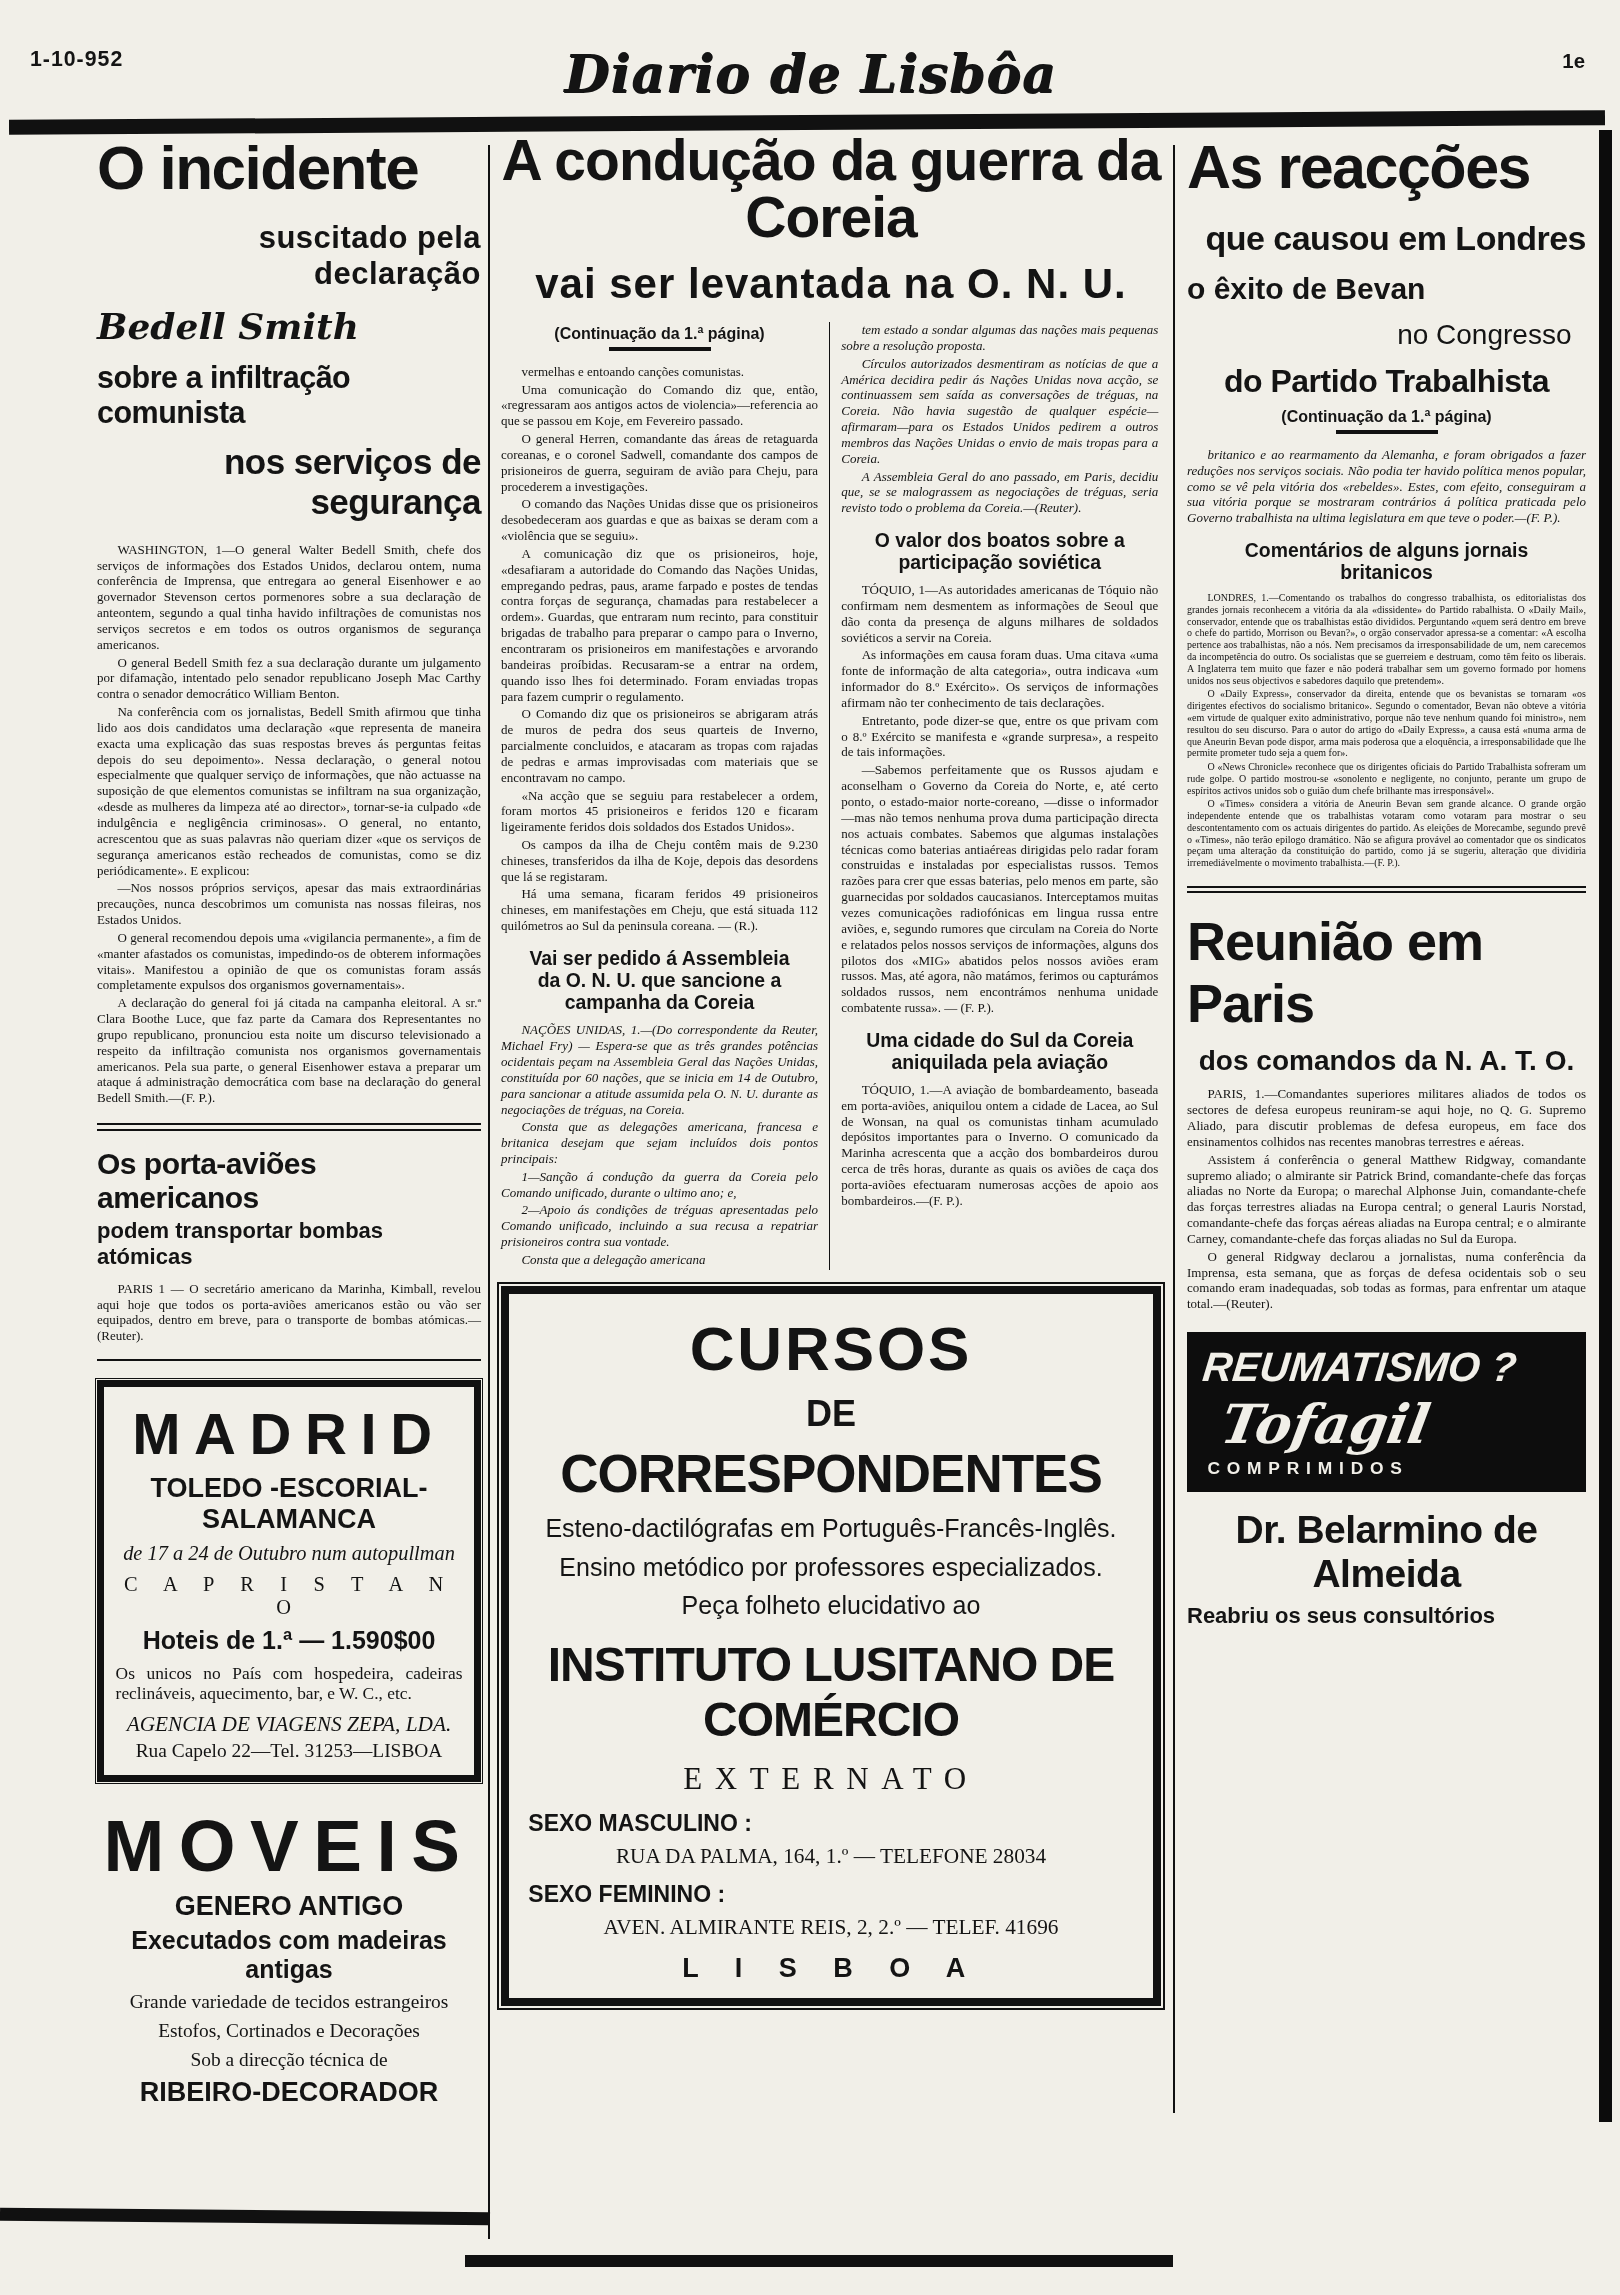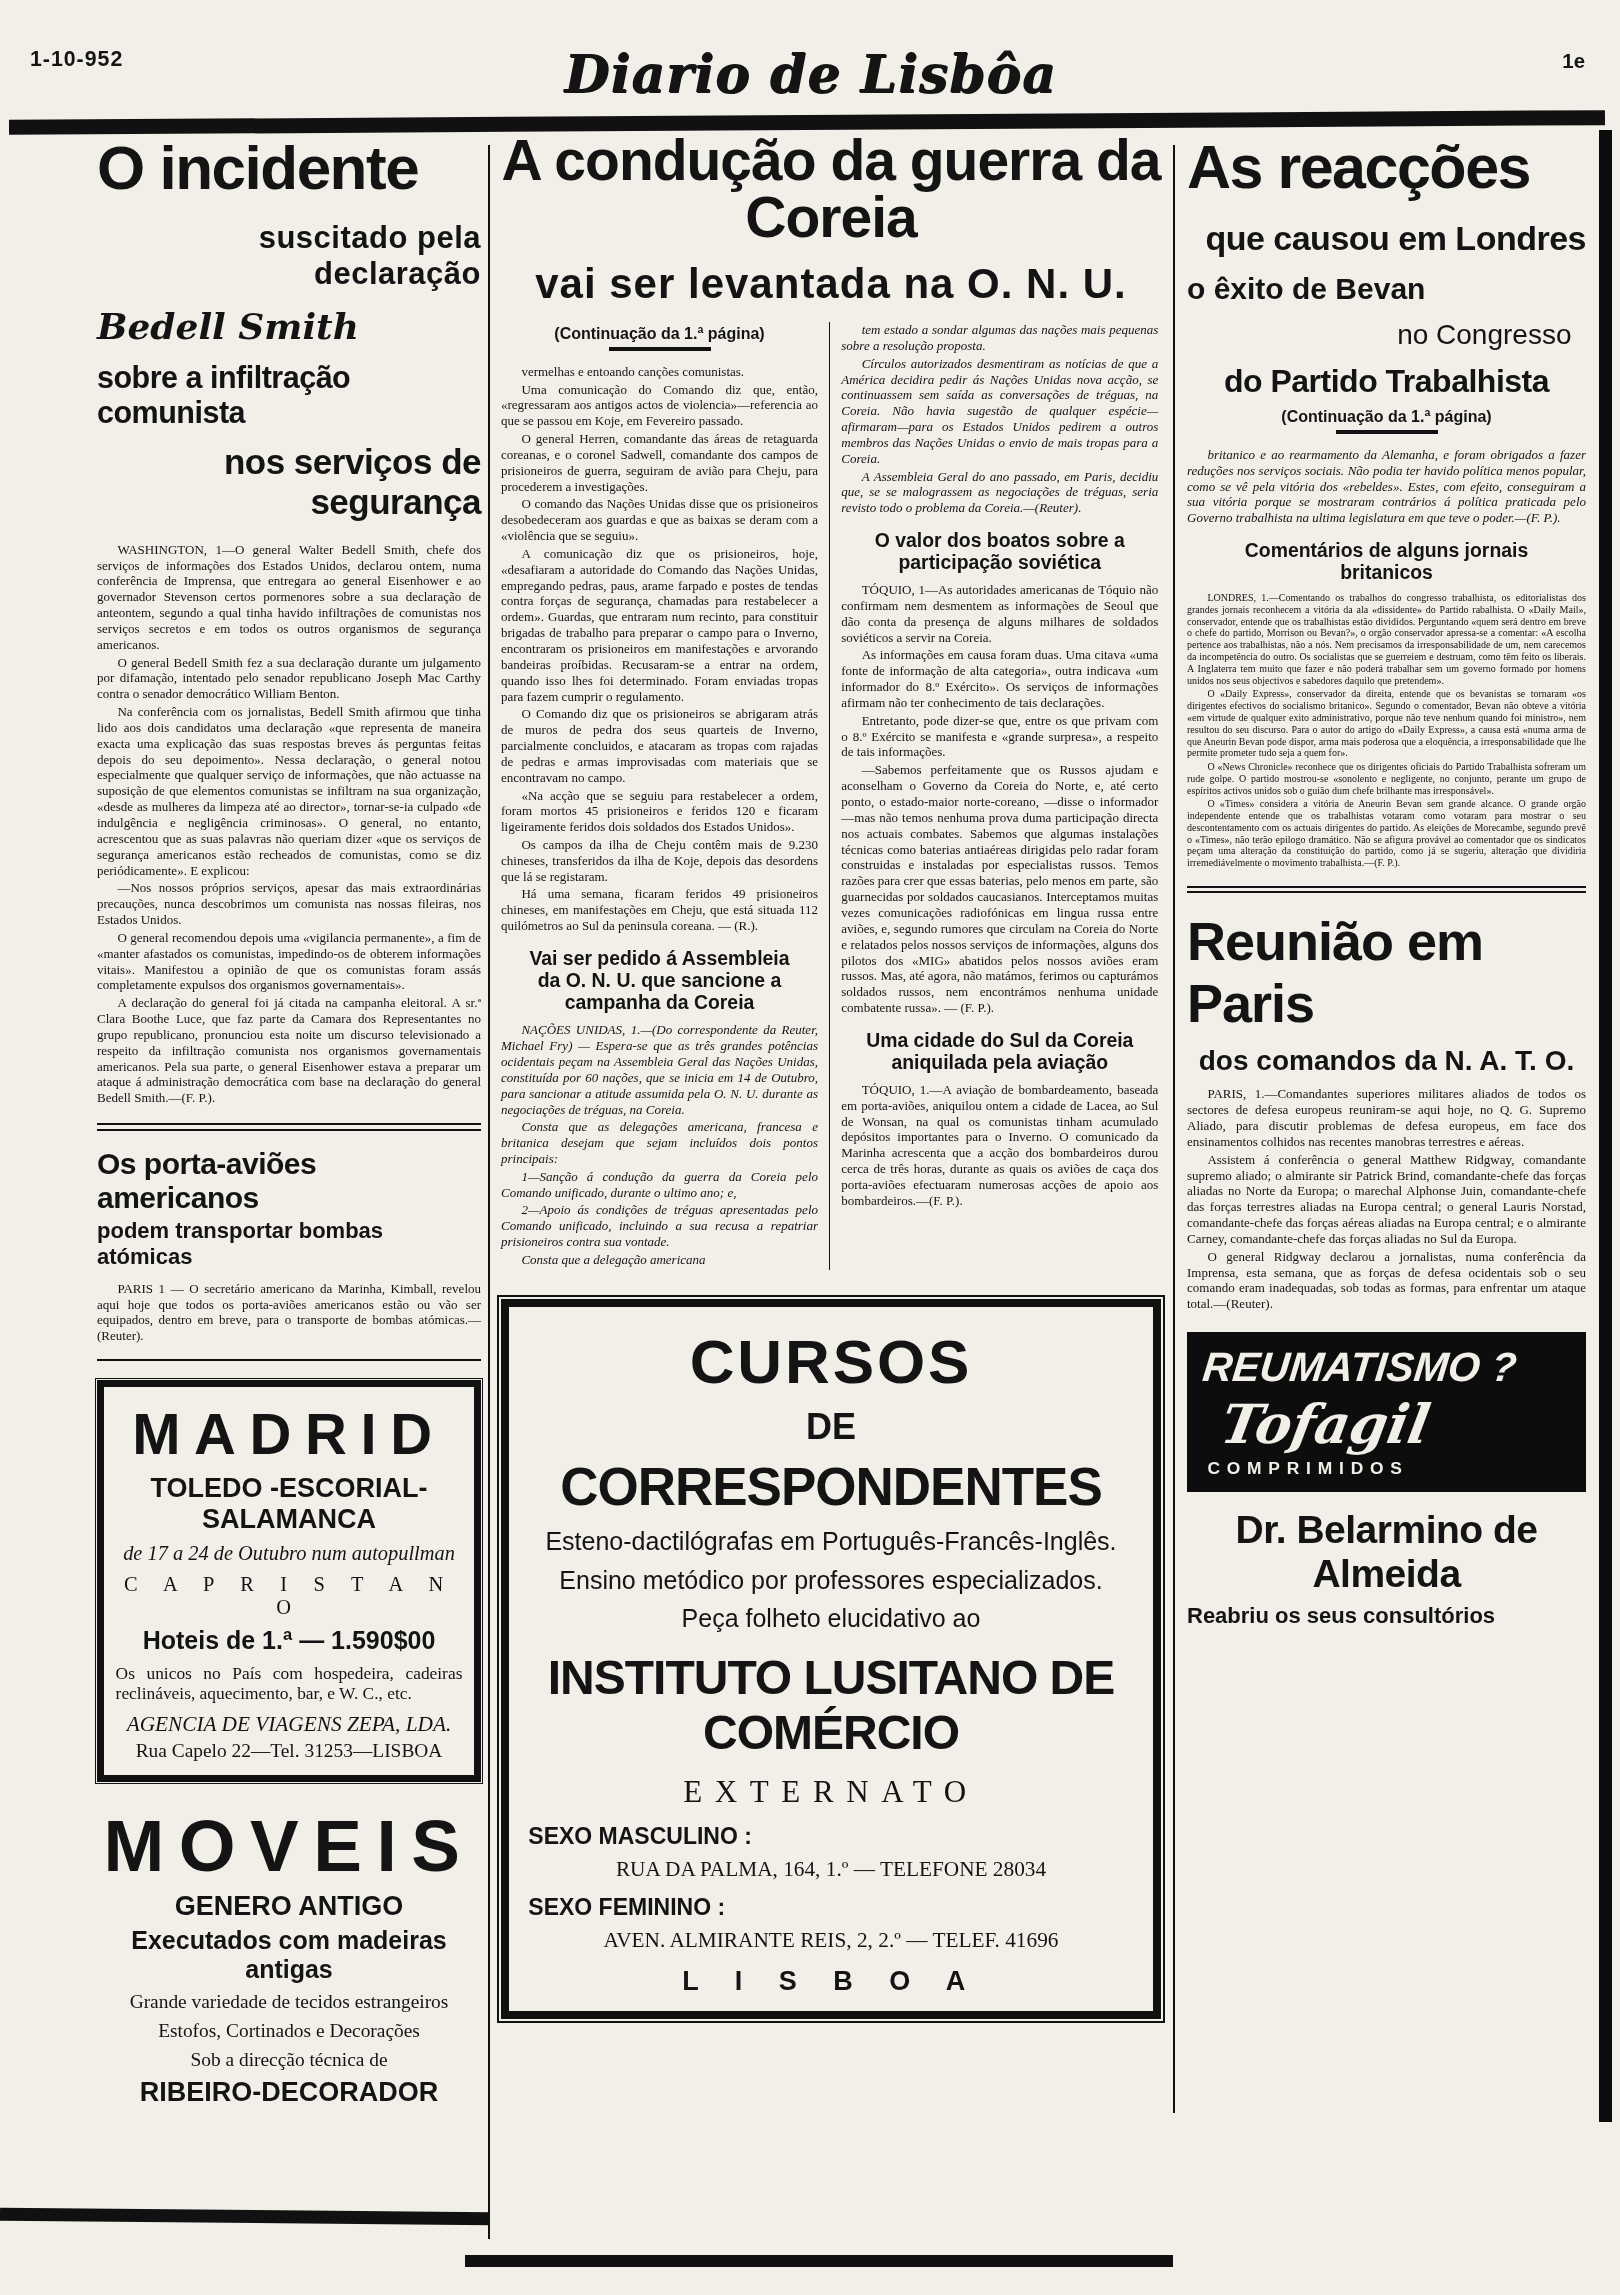--- a/index.html
+++ b/index.html
@@ -59,21 +59,21 @@
   .moveis-l3{font:bold 25px "Liberation Sans",sans-serif;margin:3.9px 0 0 0;}
   .moveis-l4{font:19.4px "Liberation Serif",serif;margin:6.8px 0 0 0;}
   .moveis-l7{font:bold 27px "Liberation Sans",sans-serif;margin:6.8px 0 0 0;}
   
   .kor-h1{font:bold 57px "Liberation Sans",sans-serif;letter-spacing:-1px;text-align:center;margin:0;line-height:1.0;}
   .kor-h2{font:bold 42px "Liberation Sans",sans-serif;text-align:center;margin:13.6px 0 14.5px 0;letter-spacing:1px;}
   .mid-cols{display:flex;}
   .mid-c1{width:317px;padding-right:10.7px;}
   .mid-c2{width:317px;padding-left:11.6px;border-left:1.9px solid #111;}
   
-  .cursos{border:8.7px solid #111;outline:2.9px solid #111;outline-offset:2.4px;margin-top:29px;padding:19.4px 14.5px 14.5px 14.5px;text-align:center;}
+  .cursos{border:8.7px solid #111;outline:2.9px solid #111;outline-offset:2.4px;margin-top:16px;padding:19.4px 14.5px 14.5px 14.5px;text-align:center;}
   .cur-1{font:bold 62px "Liberation Sans",sans-serif;letter-spacing:2.9px;margin:0;}
   .cur-2{font:bold 36px "Liberation Sans",sans-serif;margin:8.7px 0 0 0;}
   .cur-3{font:bold 53px "Liberation Sans",sans-serif;letter-spacing:-1px;margin:8.7px 0 0 0;}
   .cur-b{font:25px "Liberation Sans",sans-serif;margin:9.7px 0 0 0;}
   .cur-inst{font:bold 48px "Liberation Sans",sans-serif;letter-spacing:-1px;margin:16.5px 0 0 0;}
   .cur-ext{font:31px "Liberation Serif",serif;letter-spacing:12.6px;margin:14.5px 0 0 0;}
   .cur-sex{font:bold 23px "Liberation Sans",sans-serif;text-align:left;margin:12.6px 0 0 4.8px;}
   .cur-addr{font:21.3px "Liberation Serif",serif;margin:6.8px 0 0 0;}
   .cur-city{font:bold 27px "Liberation Sans",sans-serif;letter-spacing:14.5px;margin:12.6px 0 0 0;}
   

